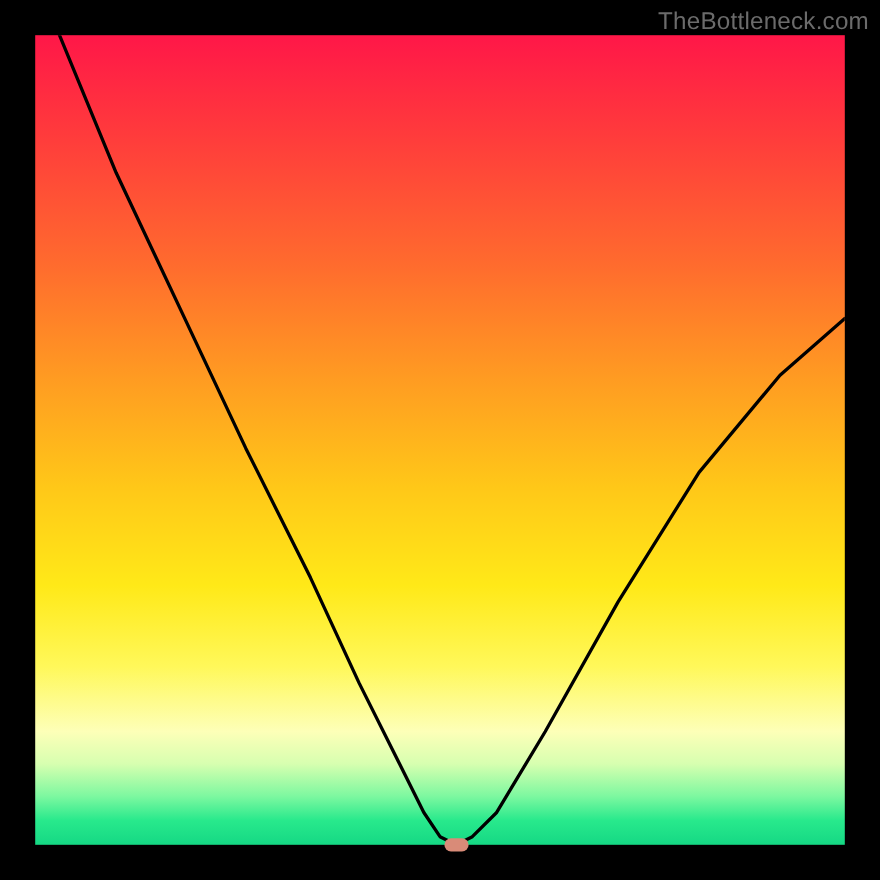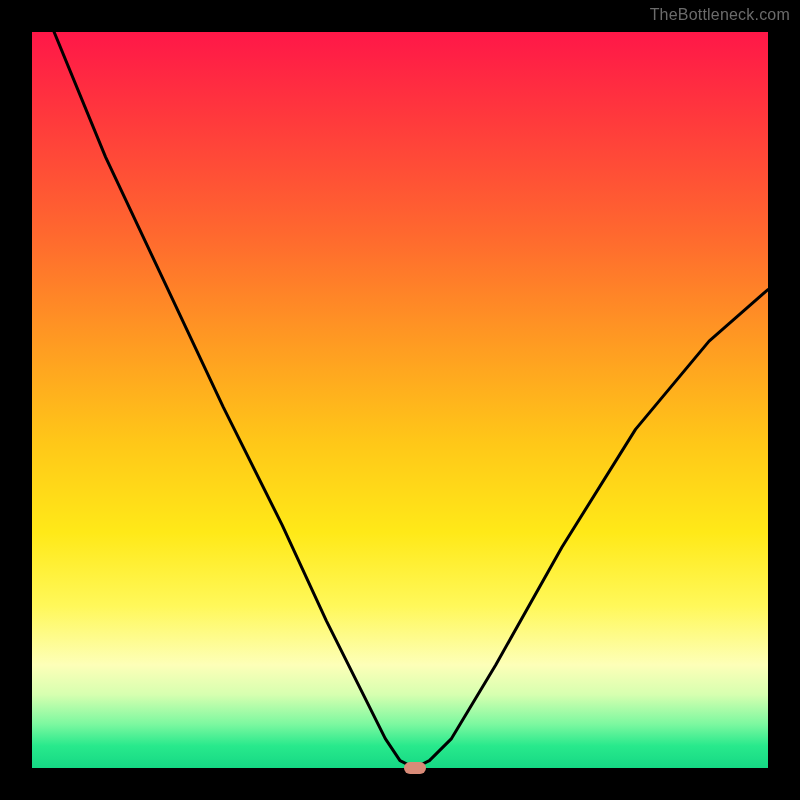--- a/index.html
+++ b/index.html
@@ -44,21 +44,21 @@
     left: 0;
     top: 0;
     width: 736px;
     height: 736px;
   }
   .watermark {
     position: absolute;
     top: 6px;
     right: 10px;
     color: #6b6b6b;
-    font-size: 16px;
+    font-size: 22px;
     font-weight: 500;
     letter-spacing: 0.2px;
     user-select: none;
   }
   .marker {
     position: absolute;
     width: 22px;
     height: 12px;
     border-radius: 6px;
     background: #d98b78;

